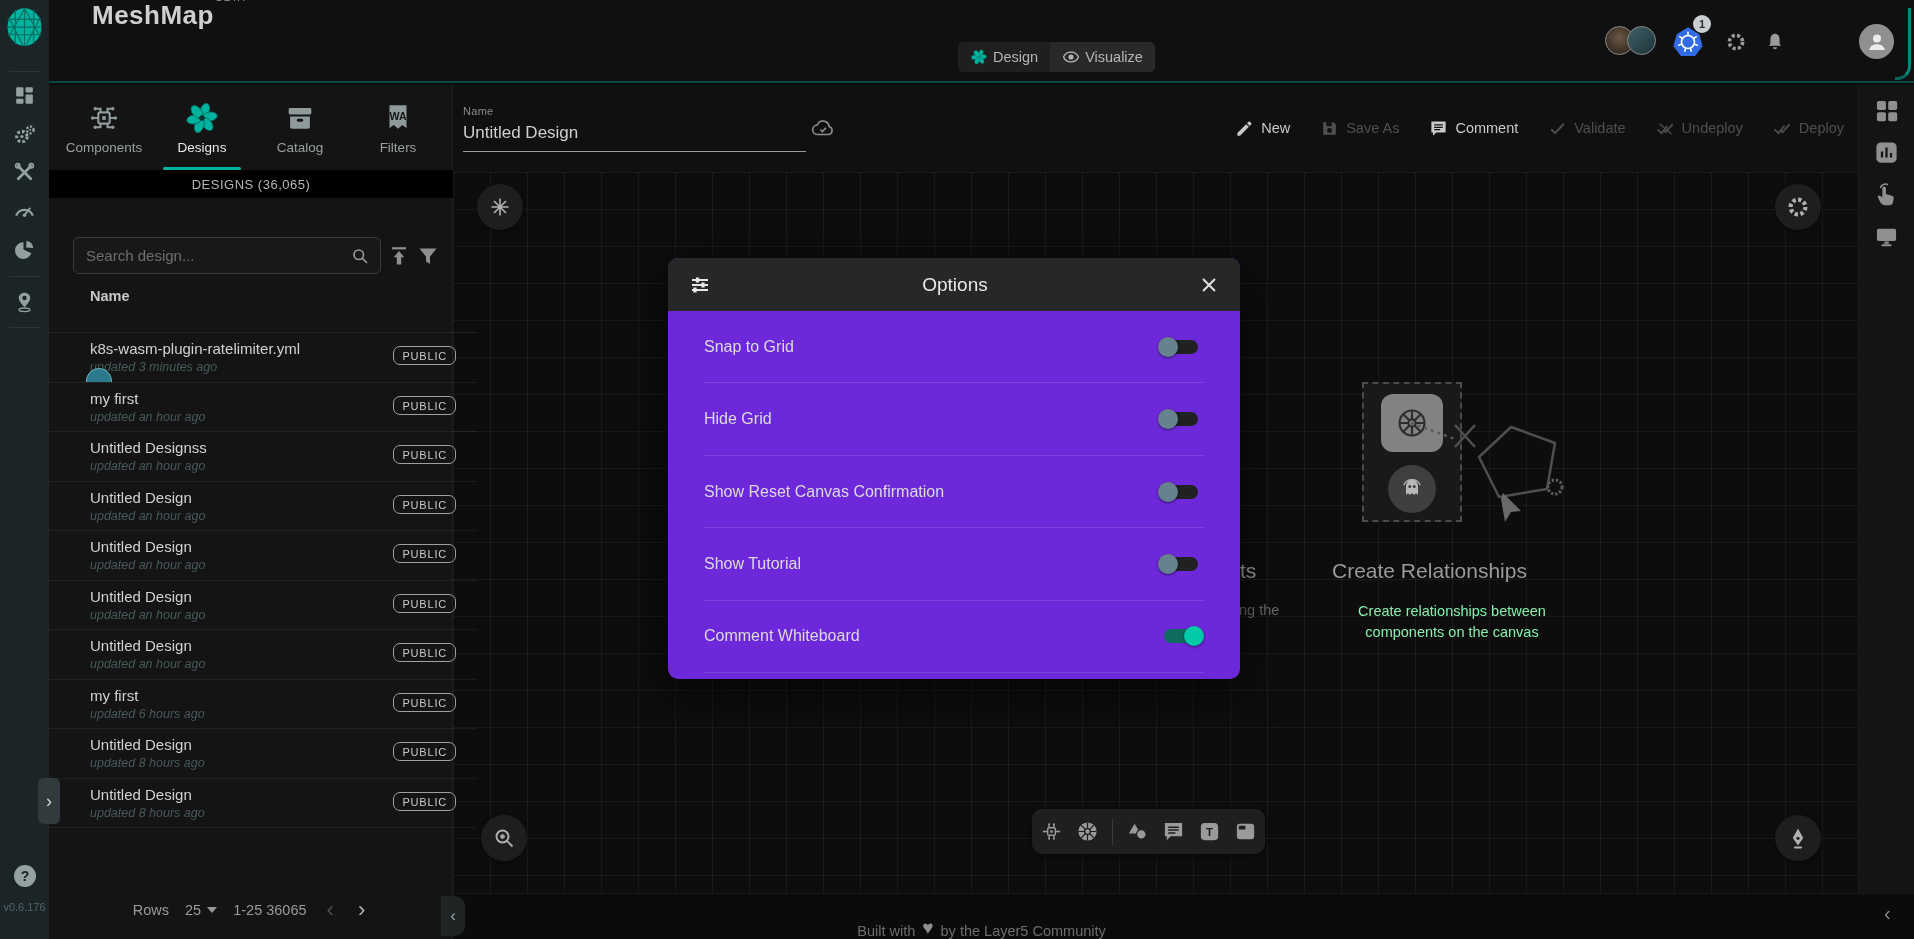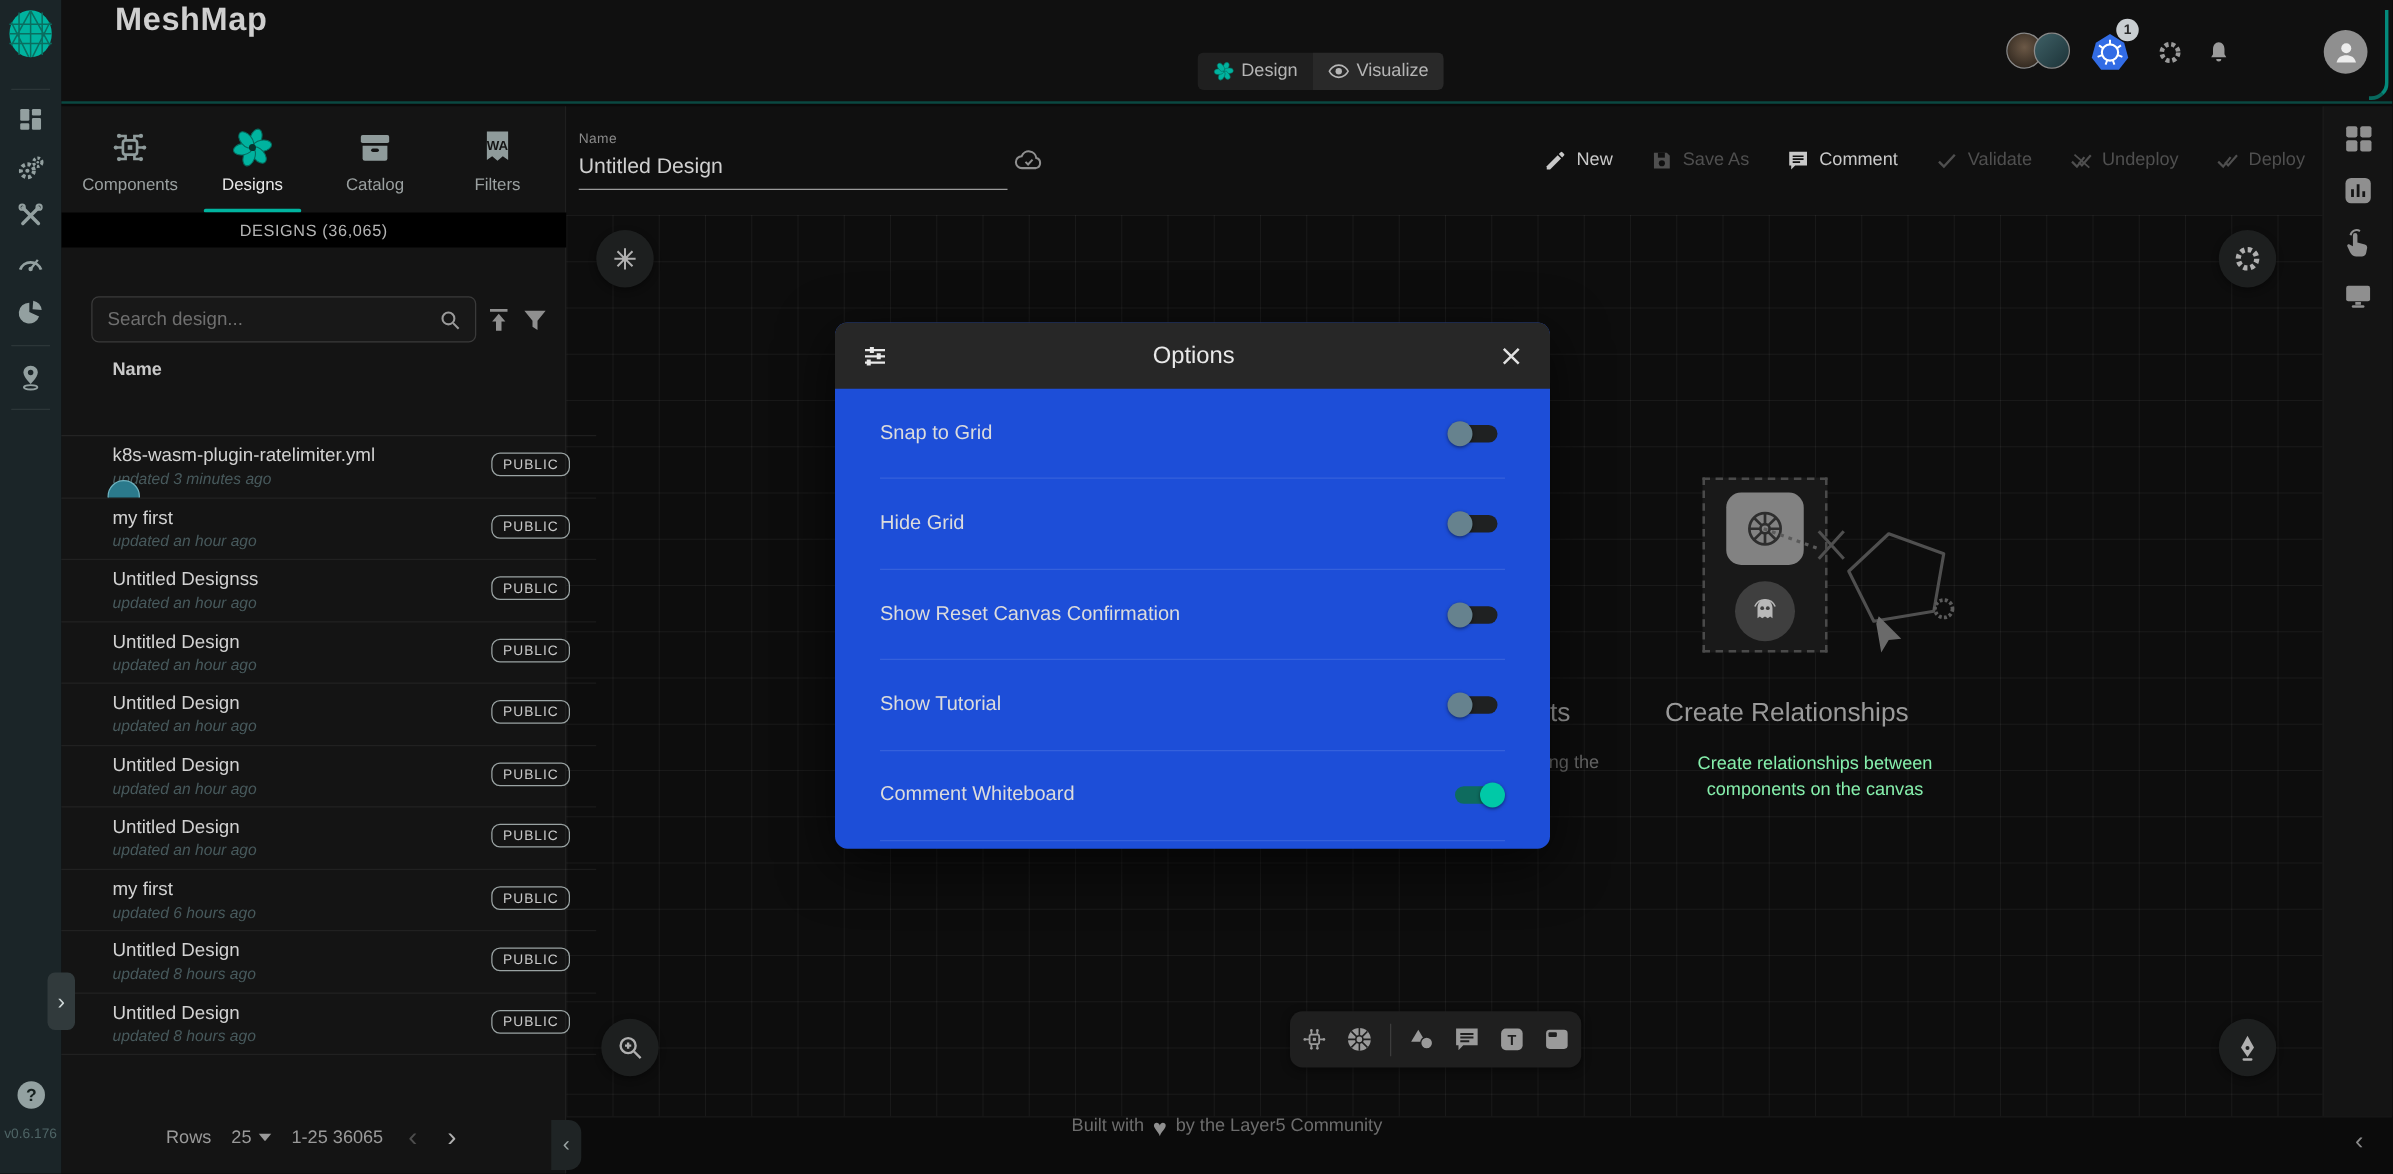--- a/index.html
+++ b/index.html
@@ -45,21 +45,21 @@
   .side-tab.active::after { content:""; position:absolute; left:10%; right:10%; bottom:0; height:3px; background:#00B39F; border-radius:2px; }
   .tab-ic { width:34px; height:34px; color:#8f9b9b; }
   .designs-bar { position:absolute; left:0; top:85px; width:404px; height:28px; background:#000; display:flex; align-items:center; justify-content:center; font-size:13px; letter-spacing:.5px; color:#b5b5b5; }
   .search-row { position:absolute; left:0; top:152px; width:404px; height:38px; }
   .search-box { position:absolute; left:24px; top:0; width:308px; height:37px; border:1px solid #3a3a3a; border-radius:6px; background:rgba(255,255,255,.02); display:flex; align-items:center; }
   .search-box input { flex:1; background:transparent; border:none; outline:none; color:#cfcfcf; font-size:15px; padding:0 8px 0 12px; font-family:inherit; }
   .search-box input::placeholder { color:#6f6f6f; }
   .search-ic { width:20px; height:20px; margin-right:10px; color:#9a9a9a; }
   .mini-btn { position:absolute; top:7px; width:24px; height:24px; color:#8f8f8f; cursor:pointer; }
   .col-header { position:absolute; left:41px; top:203px; font-size:14.5px; font-weight:bold; color:#c9c9c9; }
-  .design-list { position:absolute; left:0; top:247px; width:428px; border-top:1px solid rgba(255,255,255,.07);margin-top:16px; }
+  .design-list { position:absolute; left:0; top:247px; width:428px; border-top:1px solid rgba(255,255,255,.07); }
   .design-row { position:relative; height:49.5px; border-bottom:1px solid rgba(255,255,255,.06); padding:7px 0 0 41px; cursor:pointer; overflow:hidden; }
   .dr-name { font-size:15px; color:#d2d2d2; white-space:nowrap; }
   .dr-updated { font-size:12.5px; font-style:italic; color:#47595c; margin-top:3px; }
   .dr-badge { position:absolute; right:21px; top:13px; border:1px solid #9aa3a3; border-radius:7px; padding:3px 8px 2px; font-size:11px; letter-spacing:.8px; color:#c9c9c9; }
   .design-row.has-avatar::after { content:""; position:absolute; left:37px; bottom:-12px; width:24px; height:24px; border-radius:50%; background:#2b7a8c; border:1px solid #6fb3c0; }
   .pagination { position:absolute; left:0; bottom:12px; width:404px; height:34px; display:flex; align-items:center; justify-content:center; gap:16px; font-size:14.5px; color:#9a9a9a; }
   .page-size { display:flex; align-items:center; gap:6px; cursor:pointer; }
   .caret-down { width:0; height:0; border-left:5px solid transparent; border-right:5px solid transparent; border-top:6px solid #9a9a9a; }
   .pg-arrow { font-size:22px; line-height:20px; cursor:pointer; padding:0 4px; }
   .pg-prev { color:#4d4d4d; }
@@ -90,26 +90,26 @@
   .dashed-box { position:absolute; left:909px; top:297px; width:100px; height:140px; border:2px dashed #4a4a4a; background:#191919; display:flex; flex-direction:column; align-items:center; padding-top:10px; gap:13px; }
   .k8s-tile { width:62px; height:58px; background:#828282; border-radius:12px; display:flex; align-items:center; justify-content:center; }
   .mascot-circle { width:48px; height:48px; background:#3f3f3f; border-radius:50%; display:flex; align-items:center; justify-content:center; }
   .rel-art { position:absolute; left:950px; top:300px; width:190px; height:195px; color:#4f4f4f; }
   .ob-title { position:absolute; left:879px; top:474px; width:240px; text-align:left; font-size:21px; color:#9a9a9a; }
   .ob-sub { position:absolute; left:869px; width:260px; text-align:center; font-size:14.5px; color:#86efac; line-height:21px; }
   .frag-title { position:absolute; left:787px; top:474px; font-size:21px; color:#9a9a9a; }
   .frag-sub { position:absolute; left:786px; top:517px; font-size:14.5px; color:#676767; }
 
   
-  #footer-text { position:absolute; left:49px; right:0; bottom:0; height:46px; display:flex; align-items:flex-start; justify-content:center; gap:7px; font-size:14.5px; color:#6d6d6d; z-index:4; pointer-events:none; }
+  #footer-text { position:absolute; left:49px; right:0; bottom:0; height:46px; display:flex; align-items:flex-end; justify-content:center; gap:7px; font-size:14.5px; color:#6d6d6d; z-index:4; pointer-events:none; }
   #footer-text .heart { font-size:19px; color:#8f8f8f; }
   #expand-right-chevron { position:absolute; left:1884px; top:902px; font-size:20px; color:#8a8a8a; z-index:6; cursor:pointer; }
 
   
-  #modal { position:absolute; left:668px; top:258px; width:572px; height:421px; background:#1d4ed8; border-radius:10px; box-shadow:0 12px 44px rgba(0,0,0,.65); z-index:20; }
+  #modal { position:absolute; left:668px; top:258px; width:572px; height:421px; background:#6d28d9; border-radius:10px; box-shadow:0 12px 44px rgba(0,0,0,.65); z-index:20; }
   .modal-header { height:53px; background:#272727; border-radius:10px 10px 0 0; display:flex; align-items:center; padding:0 20px; }
   .modal-title { flex:1; text-align:center; font-size:19px; color:#e8e8e8; }
   .tune-ic { width:24px; height:24px; color:#e8e8e8; }
   .close-ic { width:22px; height:22px; color:#e0e0e0; cursor:pointer; }
   .modal-body { height:368px; display:flex; flex-direction:column; padding:0 2px 6px; }
   .opt-row { flex:1; display:flex; align-items:center; justify-content:space-between; margin:0 34px; border-bottom:1px solid rgba(255,255,255,.11); }
   .opt-label { font-size:16px; color:#dcdcdc; }
   .switch { position:relative; width:46px; height:24px; cursor:pointer; }
   .switch .track { position:absolute; left:6px; top:5px; width:34px; height:14px; border-radius:7px; background:#1f2122; }
   .switch .thumb { position:absolute; top:2px; left:0; width:20px; height:20px; border-radius:50%; background:#66828E; box-shadow:0 1px 3px rgba(0,0,0,.5); }

